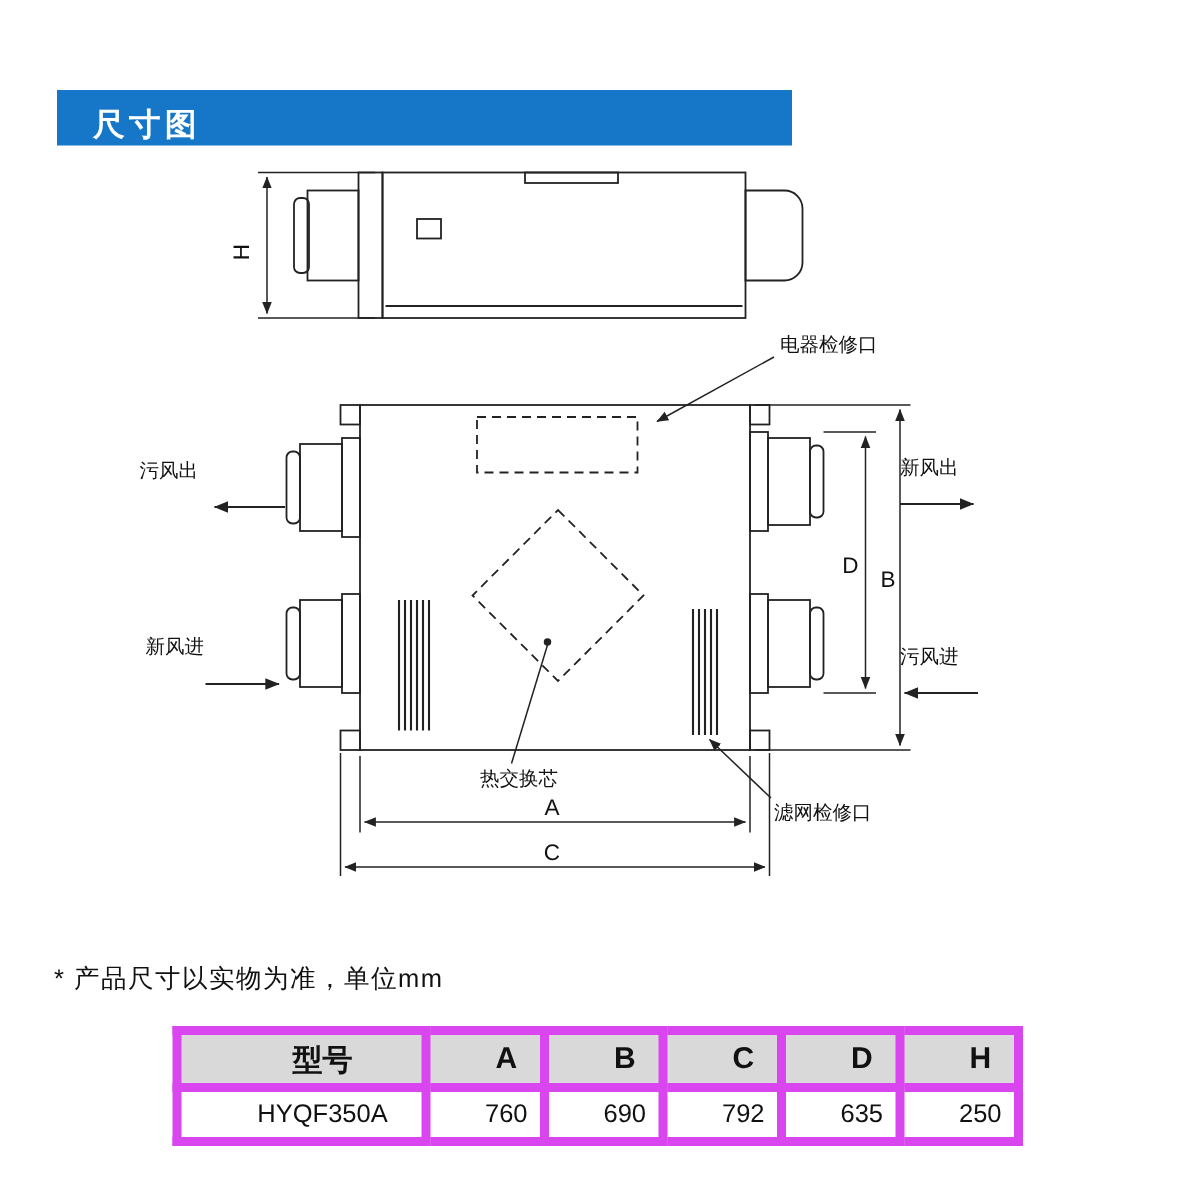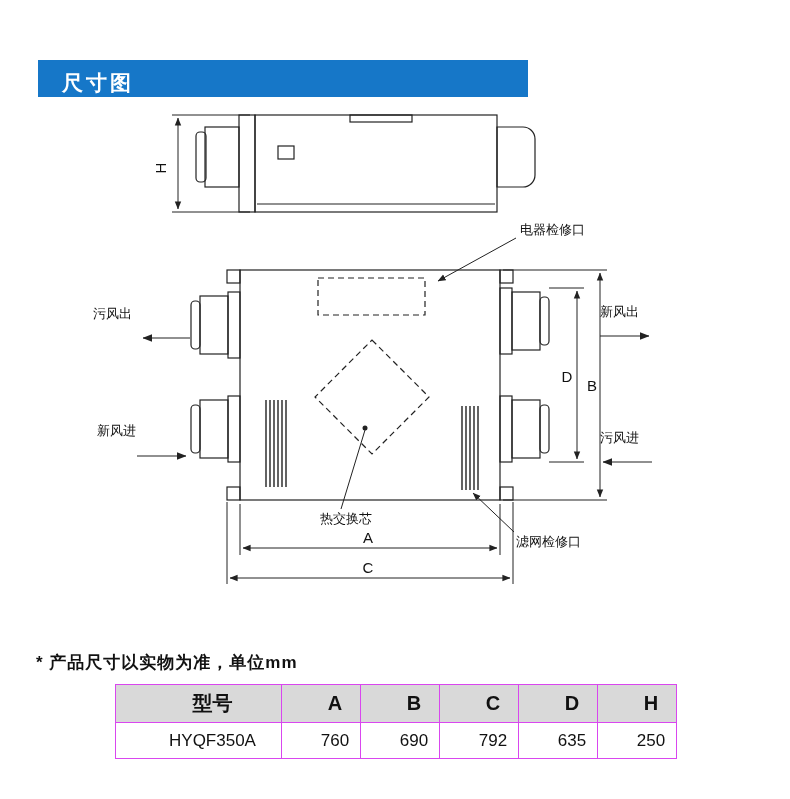--- a/index.html
+++ b/index.html
@@ -23,29 +23,29 @@
     color:#ffffff; font-size:21px; font-weight:bold; letter-spacing:3px;
   }
   svg.diagram { position:absolute; left:0; top:60px; }
   svg text {
     font-family:"Liberation Sans", sans-serif;
     font-size:13px; fill:#111; stroke:none;
   }
   svg text.dim { font-size:15px; }
   .note {
     position:absolute; left:36px; top:641px;
-    font-size:17px; font-weight:bold; letter-spacing:1px;margin-top:10px;
+    font-size:17px; font-weight:normal; letter-spacing:1px;
   }
   table.dim-table {
     position:absolute; left:115px; top:684px;
     border-collapse:collapse; table-layout:fixed;
     text-align:center;
   }
   table.dim-table th, table.dim-table td {
-    border:1px solid #d946ef;
+    border:6px solid #d946ef;
     padding-left:28px;
   }
   table.dim-table th {
     background:var(--table-header-bg, #d9d9d9);
     font-size:20px; font-weight:bold;
     height:38px;
   }
   table.dim-table td {
     background:#ffffff;
     font-size:17px;

